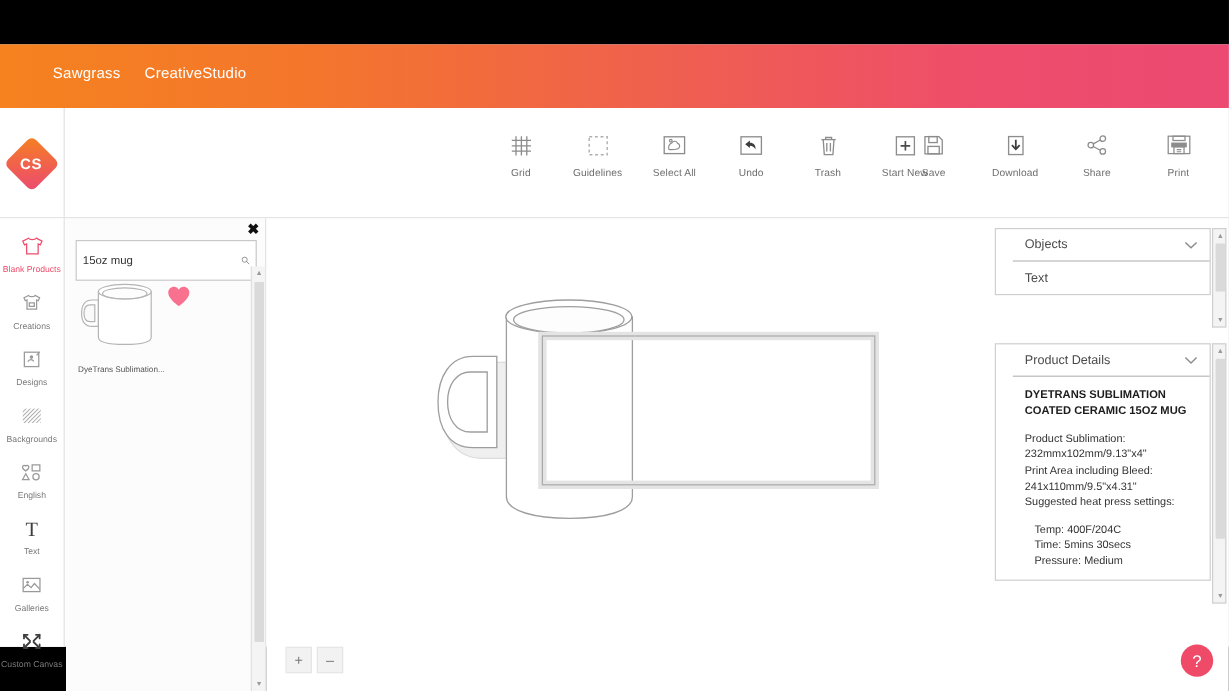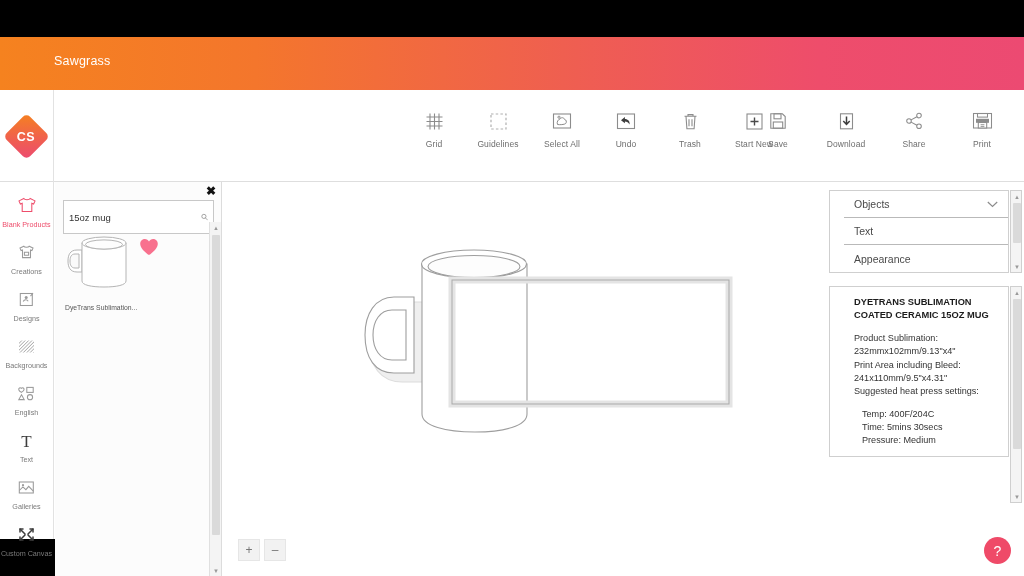--- a/index.html
+++ b/index.html
@@ -14,21 +14,21 @@
     width: 1024px; height: 502px;
     background: #ffffff;
   }
 
   
   .header {
     position: absolute; left: 0; top: 0; width: 1024px; height: 53px;
     background: linear-gradient(90deg, #f5821f 0%, #f4762c 25%, #ef5f50 55%, #ee4d6b 80%, #ec4a72 100%);
     color: #fff;
   }
-  .brand-wrap { position: absolute; left: 54px; top: 17px; display: flex; gap: 20px; flex-direction: column; }
+  .brand-wrap { position: absolute; left: 44px; top: 17px; display: flex; gap: 20px; }
   .brand-link { font-size: 12.5px; color: #fff; letter-spacing: .2px; white-space: nowrap; }
   .header-right { position: absolute; right: 22px; top: 17px; display: flex; align-items: center; gap: 28px; }
   .header-right span { font-size: 11.5px; color: #fff; white-space: nowrap; }
   .lang { display: flex; align-items: center; gap: 5px; }
   .caret-d { width: 0; height: 0; border-left: 4px solid transparent; border-right: 4px solid transparent; border-top: 4px solid rgba(255,255,255,.9); }
 
   
   .toolbar {
     position: absolute; left: 0; top: 53px; width: 1024px; height: 92px;
     background: #fff; border-bottom: 1px solid #dedede;
@@ -430,32 +430,35 @@
     <div class="acc-box" style="top:8px;">
       <div class="acc-row">
         <span class="t">Objects</span>
         <svg class="chev" viewBox="0 0 11 7">
             <path d="M0.8 1l4.7 4.5L10.2 1" fill="none" stroke="#8c8c8c" stroke-width="1.2"></path>
           </svg>
       </div>
       <div class="acc-row">
         <span class="t">Text</span>
       </div>
-      <div class="acc-row">
-        <span class="t">Appearance</span>
-      </div>
     </div>
 
     <div class="vscroll" style="left:185px; top:8px; height:83px; border:1px solid #cfcfcf;">
       <div class="arr">▲</div>
       <div class="thumb" style="top:12px; height:40px;"></div>
       <div class="arr" style="position:absolute;bottom:0;">▼</div>
     </div>
 
     <div class="acc-box" style="top:104px;">
+      <div class="acc-row">
+        <span class="t">Product Details</span>
+        <svg class="chev" viewBox="0 0 11 7">
+            <path d="M0.8 1l4.7 4.5L10.2 1" fill="none" stroke="#8c8c8c" stroke-width="1.2"></path>
+          </svg>
+      </div>
       <div class="pd-body">
         <div class="pd-title">DYETRANS SUBLIMATION</div>
         <div class="pd-title">COATED CERAMIC 15OZ MUG</div>
         <div class="pd-text">
           <div>Product Sublimation:</div>
           <div>232mmx102mm/9.13"x4"</div>
           <div>Print Area including Bleed:</div>
           <div>241x110mm/9.5"x4.31"</div>
           <div>Suggested heat press settings:</div>
           <div style="height:9px"></div>

